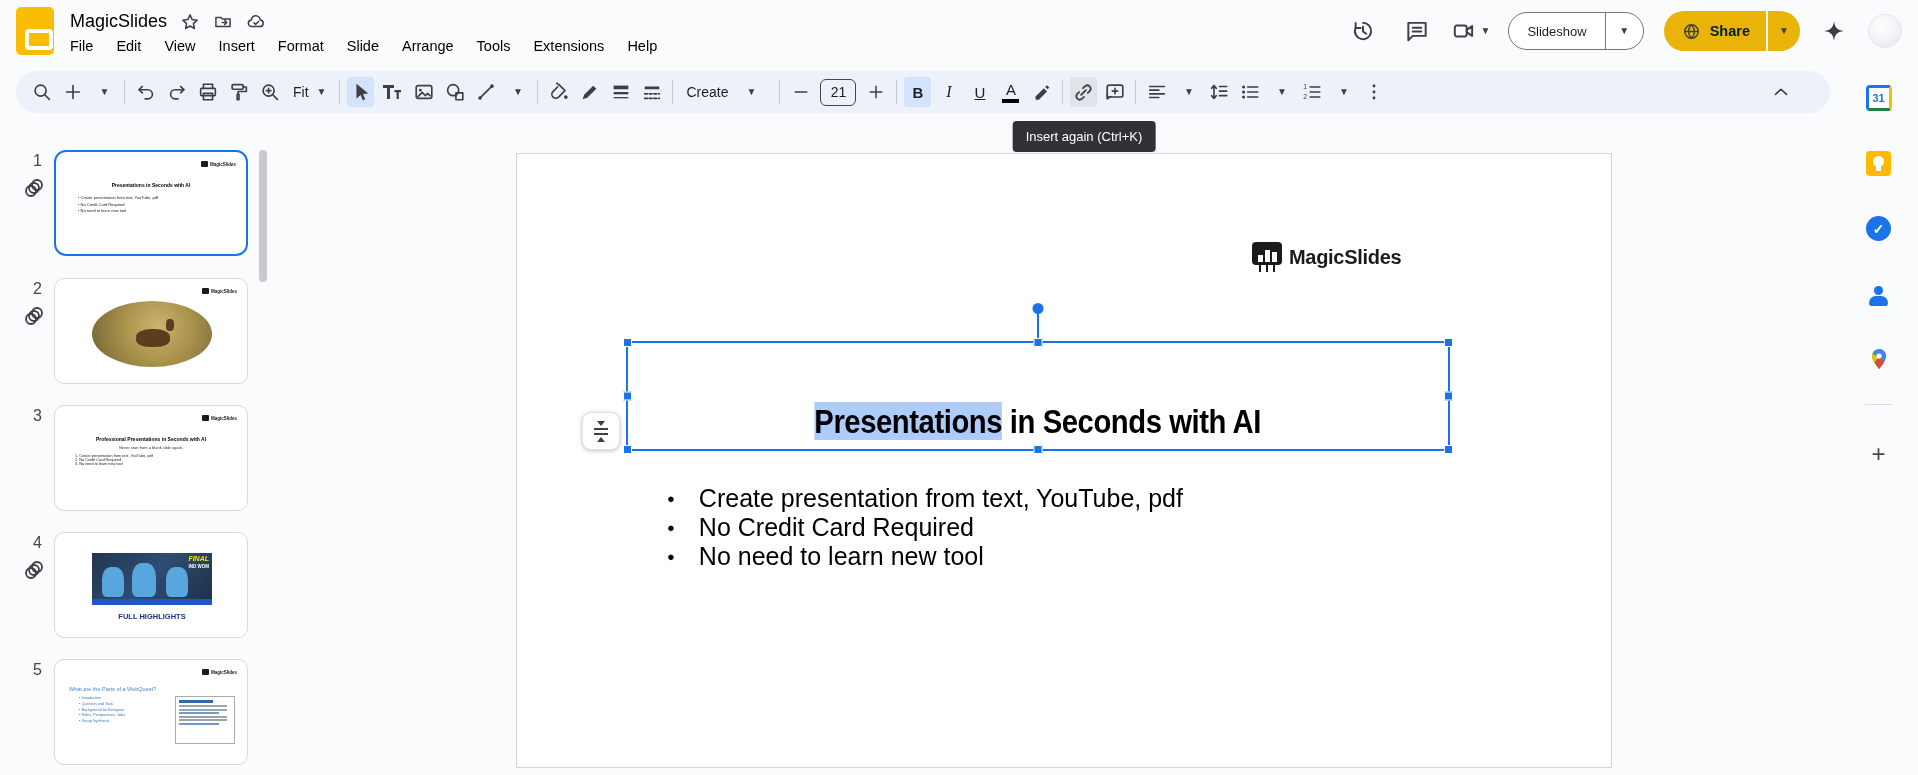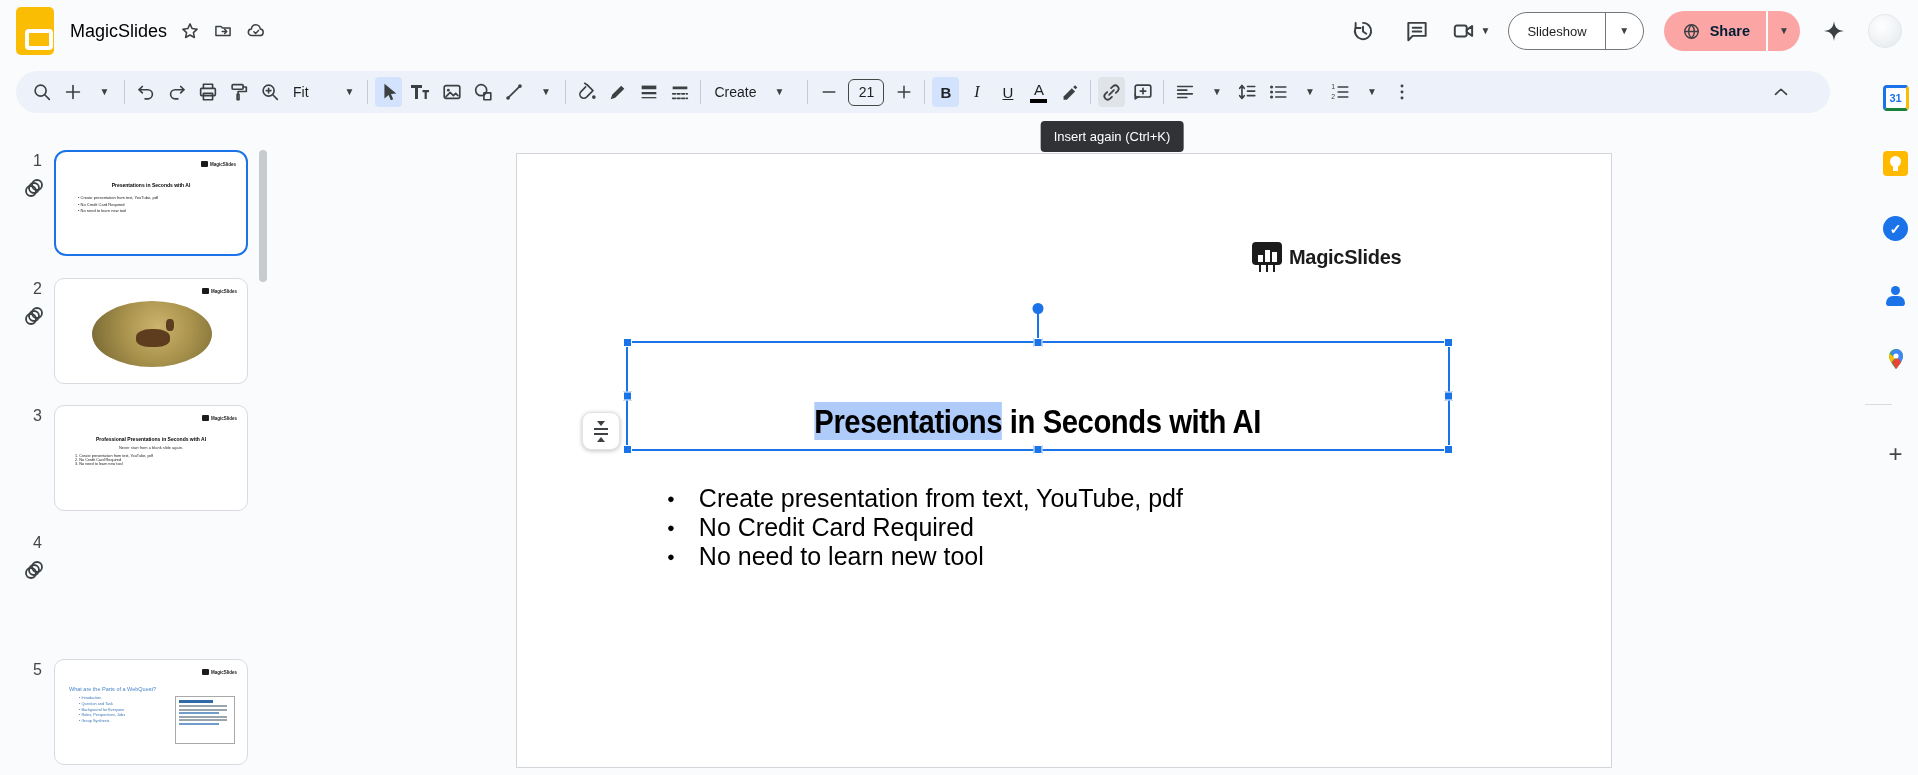--- a/index.html
+++ b/index.html
@@ -19,35 +19,35 @@
   .title-row .mini { width:20px; height:20px; }
   .menu-row { display:flex; gap:23px; margin-top:3px; font-size:14.5px; color:#000; }
   .menu-row span { cursor:default; }
   .header-right { margin-left:auto; display:flex; align-items:center; gap:14px; }
   .hbtn { width:40px; height:40px; display:flex; align-items:center; justify-content:center; border-radius:50%; }
   .cam-group { display:flex; align-items:center; gap:4px; }
   .caret { font-size:10px; color:#3c4043; line-height:1; }
   .slideshow-btn { display:flex; align-items:center; height:38px; border:1px solid #747775; border-radius:19px; background:#fff; overflow:hidden; margin-left:4px; }
   .slideshow-label { padding:0 18px; font-size:13px; color:#1f1f1f; }
   .slideshow-caret { width:38px; height:38px; display:flex; align-items:center; justify-content:center; border-left:1px solid #747775; }
-  .share-btn { display:flex; align-items:center; height:40px; border-radius:20px; background:#fca5a5; overflow:hidden; margin-left:6px; }
+  .share-btn { display:flex; align-items:center; height:40px; border-radius:20px; background:#eab308; overflow:hidden; margin-left:6px; }
   .share-main { display:flex; align-items:center; gap:9px; padding:0 16px 0 18px; }
   .share-label { font-size:14.5px; font-weight:bold; color:#001d35; }
   .share-caret { width:34px; height:40px; display:flex; align-items:center; justify-content:center; border-left:2px solid #f9fbfd; }
   .avatar { width:34px; height:34px; border-radius:50%; background:radial-gradient(circle at 40% 35%, #ffffff 0%, #eef1f4 60%, #e2e6ea 100%); border:1px solid #e4e7eb; }
 
   
   .toolbar { position:absolute; top:71px; left:16px; width:1814px; height:42px; background:#edf2fa; border-radius:21px; display:flex; align-items:center; padding:0 10px; }
   .tbtn { min-width:27px; height:30px; padding:0 2px; margin:0 2px; display:flex; align-items:center; justify-content:center; border-radius:4px; position:relative; }
   .tbtn.active { background:#d3e3fd; }
   .tbtn.hovered { background:#e0e3e7; }
   .tbtn .caret { margin-left:2px; }
   .sep { width:1px; height:24px; background:#c7cacf; margin:0 5px; }
   .tlabel { font-size:14px; color:#1f1f1f; }
-  .fit-select, .font-select { display:flex; align-items:center; gap:36px; padding:0 8px; height:30px; border-radius:4px; }
+  .fit-select, .font-select { display:flex; align-items:center; gap:8px; padding:0 8px; height:30px; border-radius:4px; }
   .font-select { gap:18px; min-width:96px; }
   .fsize-box { width:36px; height:27px; border:1px solid #444746; border-radius:6px; display:flex; align-items:center; justify-content:center; font-size:14px; margin:10px 4px; }
   .bold-label { font-weight:bold; font-size:15px; }
   .italic-label { font-style:italic; font-family:"Liberation Serif", serif; font-size:16px; }
   .underline-label { text-decoration:underline; font-size:15px; }
   .acolor { font-size:15px; line-height:1; display:flex; flex-direction:column; align-items:center; gap:2px; }
   .acolor .bar { width:17px; height:4px; background:#000; }
   .collapse-btn { margin-left:auto; margin-right:26px; }
 
   
@@ -110,21 +110,21 @@
   .autofit-btn { position:absolute; left:65px; top:258px; width:38px; height:38px; background:#fff; border:1px solid #e0e3e7; border-radius:9px; box-shadow:0 1px 4px rgba(0,0,0,.25); display:flex; flex-direction:column; align-items:center; justify-content:center; gap:1px; }
   .autofit-btn .tri { width:0; height:0; border-left:4px solid transparent; border-right:4px solid transparent; }
   .autofit-btn .tri.down { border-top:5px solid #3c4043; }
   .autofit-btn .tri.up { border-bottom:5px solid #3c4043; }
   .autofit-btn .bar { width:14px; height:2px; background:#3c4043; margin:1px 0; }
   .body-bullets { position:absolute; left:150px; top:330px; list-style:none; }
   .body-bullets li { font-size:25px; color:#000; line-height:29px; display:flex; align-items:center; }
   .body-bullets li::before { content:"●"; font-size:13px; margin-right:24px; }
 
   
-  .side-icon { position:absolute; right:9px; width:27px; height:27px; display:flex; align-items:center; justify-content:center; }
+  .side-icon { position:absolute; right:26px; width:27px; height:27px; display:flex; align-items:center; justify-content:center; }
   .cal { width:26px; height:26px; background:#fff; border-radius:4px; border:3px solid #1a73e8; border-bottom-color:#188038; border-right-color:#fbbc04; display:flex; align-items:center; justify-content:center; font-size:11px; font-weight:bold; color:#1a73e8; }
   .keep { width:25px; height:25px; background:#ffba00; border-radius:4px; position:relative; }
   .keep::after { content:""; position:absolute; left:7px; top:5px; width:11px; height:11px; background:#fff; border-radius:50%; }
   .keep::before { content:""; position:absolute; left:10px; top:15px; width:5px; height:5px; background:#fff; z-index:2; }
   .tasks { width:25px; height:25px; border-radius:50%; background:#1a73e8; display:flex; align-items:center; justify-content:center; color:#fff; font-size:14px; font-weight:bold; }
   .contacts { position:relative; width:25px; height:25px; }
   .contacts::before { content:""; position:absolute; left:8px; top:2px; width:9px; height:9px; border-radius:50%; background:#1a73e8; }
   .contacts::after { content:""; position:absolute; left:3px; top:12px; width:19px; height:10px; border-radius:9px 9px 4px 4px; background:#1a73e8; }
   .side-divider { position:absolute; right:26px; width:27px; height:1px; background:#dadce0; }
   .side-plus { font-size:24px; color:#444746; font-weight:normal; }
@@ -148,20 +148,32 @@
             <path class="ic" d="M11 12.5h5M14 10l2.5 2.5L14 15"></path>
           </svg>
       </span>
       <span class="mini">
         <svg viewBox="0 0 24 24" width="20" height="20">
             <path class="ic" d="M7 17.5a4 4 0 0 1-.4-8A5.2 5.2 0 0 1 17 9.7a3.9 3.9 0 0 1-.6 7.8z"></path>
             <path class="ic" d="M9.5 13l2 2 3.5-3.5"></path>
           </svg>
       </span>
     </div>
+    <div class="menu-row">
+      <span>File</span>
+      <span>Edit</span>
+      <span>View</span>
+      <span>Insert</span>
+      <span>Format</span>
+      <span>Slide</span>
+      <span>Arrange</span>
+      <span>Tools</span>
+      <span>Extensions</span>
+      <span>Help</span>
+    </div>
   </div>
 
   <div class="header-right">
     <div class="hbtn">
       <svg viewBox="0 0 24 24" width="26" height="26">
           <path class="ic" d="M12 4.5a7.5 7.5 0 1 1-7 4.8"></path>
           <path class="ic" d="M5.2 4.6v4.6h4.6"></path>
           <path class="ic" d="M12 8v4.5l3 2"></path>
         </svg>
     </div>
@@ -500,20 +512,31 @@
       <span class="slide-num">4</span>
       <span class="rings">
         <svg viewBox="0 0 24 24" width="24" height="24">
             <g class="ic" stroke="#5f6368" stroke-width="1.5">
               <circle cx="9" cy="15" r="5"></circle>
               <circle cx="12" cy="12" r="5"></circle>
               <circle cx="15" cy="9" r="5"></circle>
             </g>
           </svg>
       </span>
+    </div>
+    <div class="thumb">
+      <div class="yt-thumb">
+        <div class="yt-player" style="left:10px; width:22px; height:30px;"></div>
+        <div class="yt-player" style="left:40px; width:24px; height:34px;"></div>
+        <div class="yt-player" style="left:74px; width:22px; height:30px;"></div>
+        <span class="yt-final">FINAL</span>
+        <span class="yt-sub">IND WOM</span>
+        <div class="yt-strip-blue"></div>
+        <div class="yt-strip-white"><span class="yt-banner">FULL HIGHLIGHTS</span></div>
+      </div>
     </div>
   </div>
 
   <div class="film-row" style="top:659px">
     <div class="gutter">
       <span class="slide-num">5</span>
     </div>
     <div class="thumb">
       <span class="mini-logo">
           <span class="box"></span>

